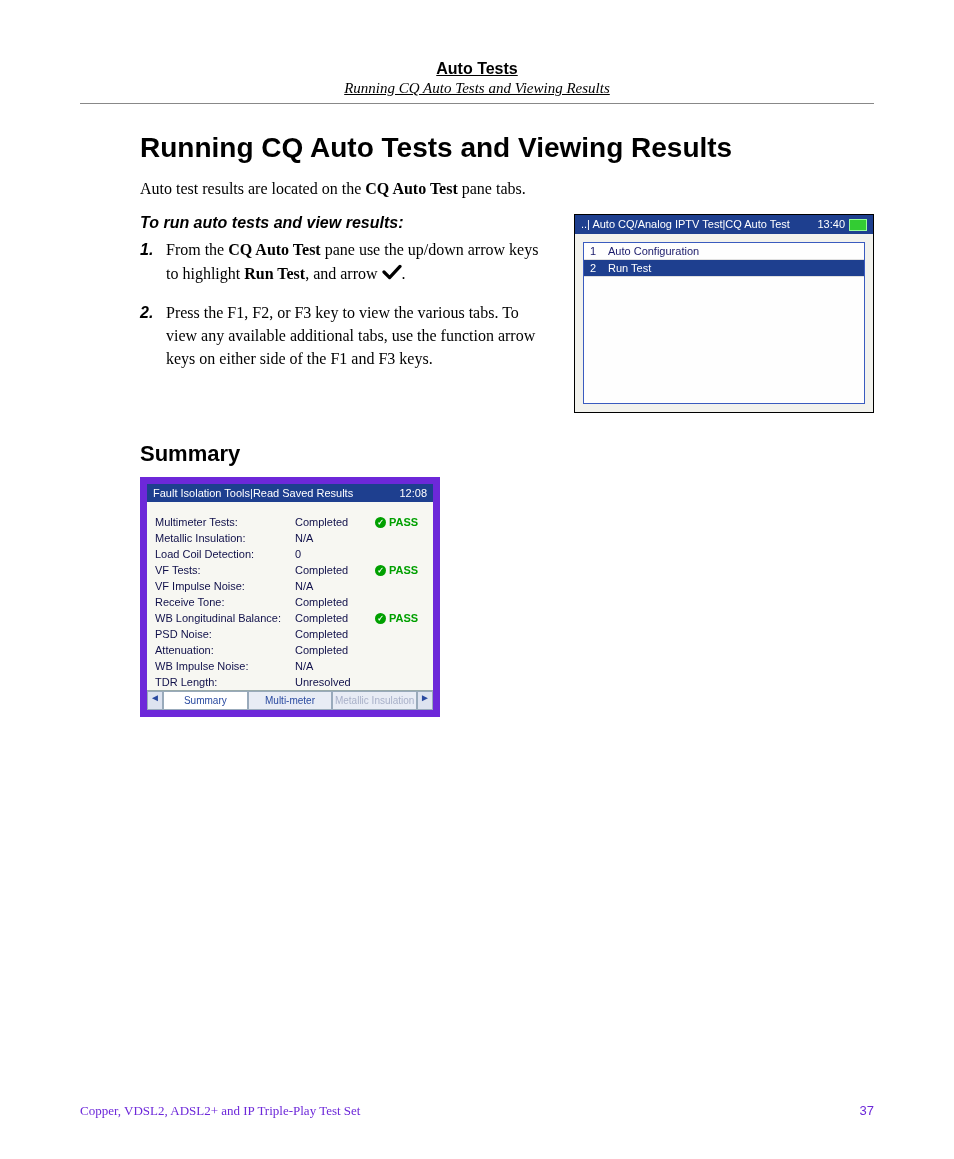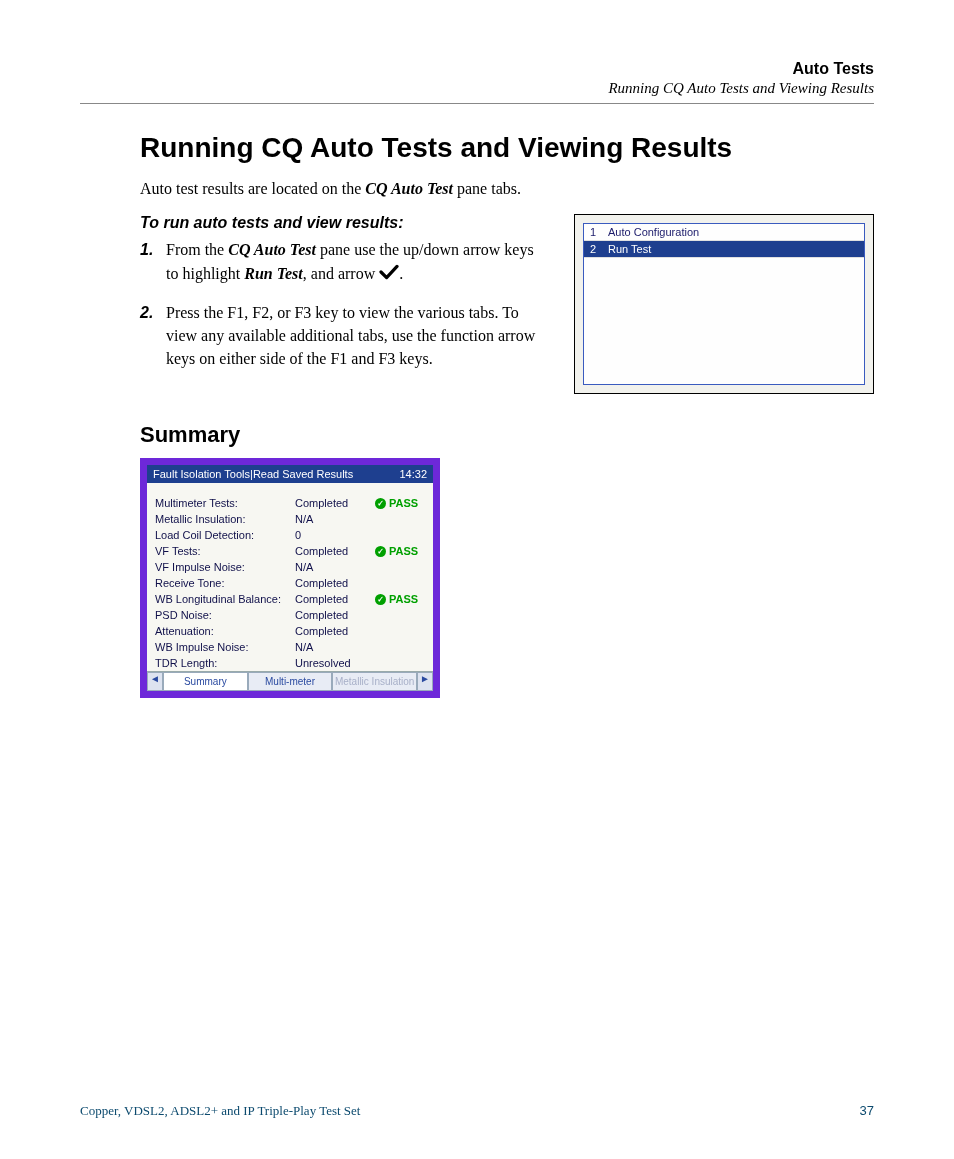--- a/index.html
+++ b/index.html
@@ -7,22 +7,23 @@
     margin: 0;
     padding: 60px 80px 40px 80px;
     color: #000;
     background: #fff;
     width: 954px;
     box-sizing: border-box;
     min-height: 1159px;
     position: relative;
   }
   .header {
-    text-align: right;
+    text-align: center;
     margin-bottom: 6px;
+    text-decoration: underline;
   }
   .header-title {
     font-family: Verdana, Arial, sans-serif;
     font-weight: bold;
     font-size: 16px;
   }
   .header-subtitle {
     font-family: Georgia, serif;
     font-style: italic;
     font-size: 15px;
@@ -71,21 +72,21 @@
     margin-bottom: 14px;
   }
   ol.steps .num {
     font-family: Verdana, Arial, sans-serif;
     font-weight: bold;
     font-style: italic;
     width: 26px;
     flex: 0 0 26px;
   }
   ol.steps .body { flex: 1; }
-  .b { font-weight: bold; font-style: italic; }
+  .b { font-weight: bold; }
   .check-icon {
     display: inline-block;
     vertical-align: middle;
   }
   .check-icon svg { width: 20px; height: 16px; }
 
   
   .device1 {
     border: 1px solid #000;
     font-family: Tahoma, Arial, sans-serif;
@@ -203,21 +204,21 @@
   .device2 .tabs .tab.dim { color: #a8b0c8; }
 
   .footer {
     position: absolute;
     bottom: 40px;
     left: 80px;
     right: 80px;
     display: flex;
     justify-content: space-between;
     font-size: 13px;
-    color: #0c4a6e;
+    color: #6d28d9;
   }
   .footer .pg {
     font-family: Verdana, Arial, sans-serif;
     font-weight: normal;
   }
 </style>
 </head>
 <body>
 
 <div class="header">
@@ -245,20 +246,24 @@
         </div>
       </li>
       <li>
         <div class="num">2.</div>
         <div class="body">Press the F1, F2, or F3 key to view the various tabs. To view any available additional tabs, use the function arrow keys on either side of the F1 and F3 keys.</div>
       </li>
     </ol>
   </div>
   <div class="right">
     <div class="device1">
+      <div class="titlebar">
+        <span>..| Auto CQ/Analog IPTV Test|CQ Auto Test</span>
+        <span><span>13:40</span><span class="battery"></span></span>
+      </div>
       <div class="pane" id="device1-pane">
           <div class="row">
             <span class="idx">1</span>
             <span>Auto Configuration</span>
           </div>
           <div class="row sel">
             <span class="idx">2</span>
             <span>Run Test</span>
           </div>
         </div>
@@ -266,21 +271,21 @@
   </div>
 </div>
 
 <h2 class="subsection">Summary</h2>
 
 <div class="columns">
   <div class="right">
     <div class="device2">
       <div class="titlebar">
         <span>Fault Isolation Tools|Read Saved Results</span>
-        <span><span>14:32</span><span class="battery"></span></span>
+        <span><span>12:08</span><span class="battery"></span></span>
       </div>
       <div class="list" id="device2-list">
           <div class="item">
             <span class="label">Multimeter Tests:</span>
             <span class="val">Completed</span>
             <span class="pass">
               <span class="pass-icon">✓</span>
               <span>PASS</span>
             </span>
           </div>

